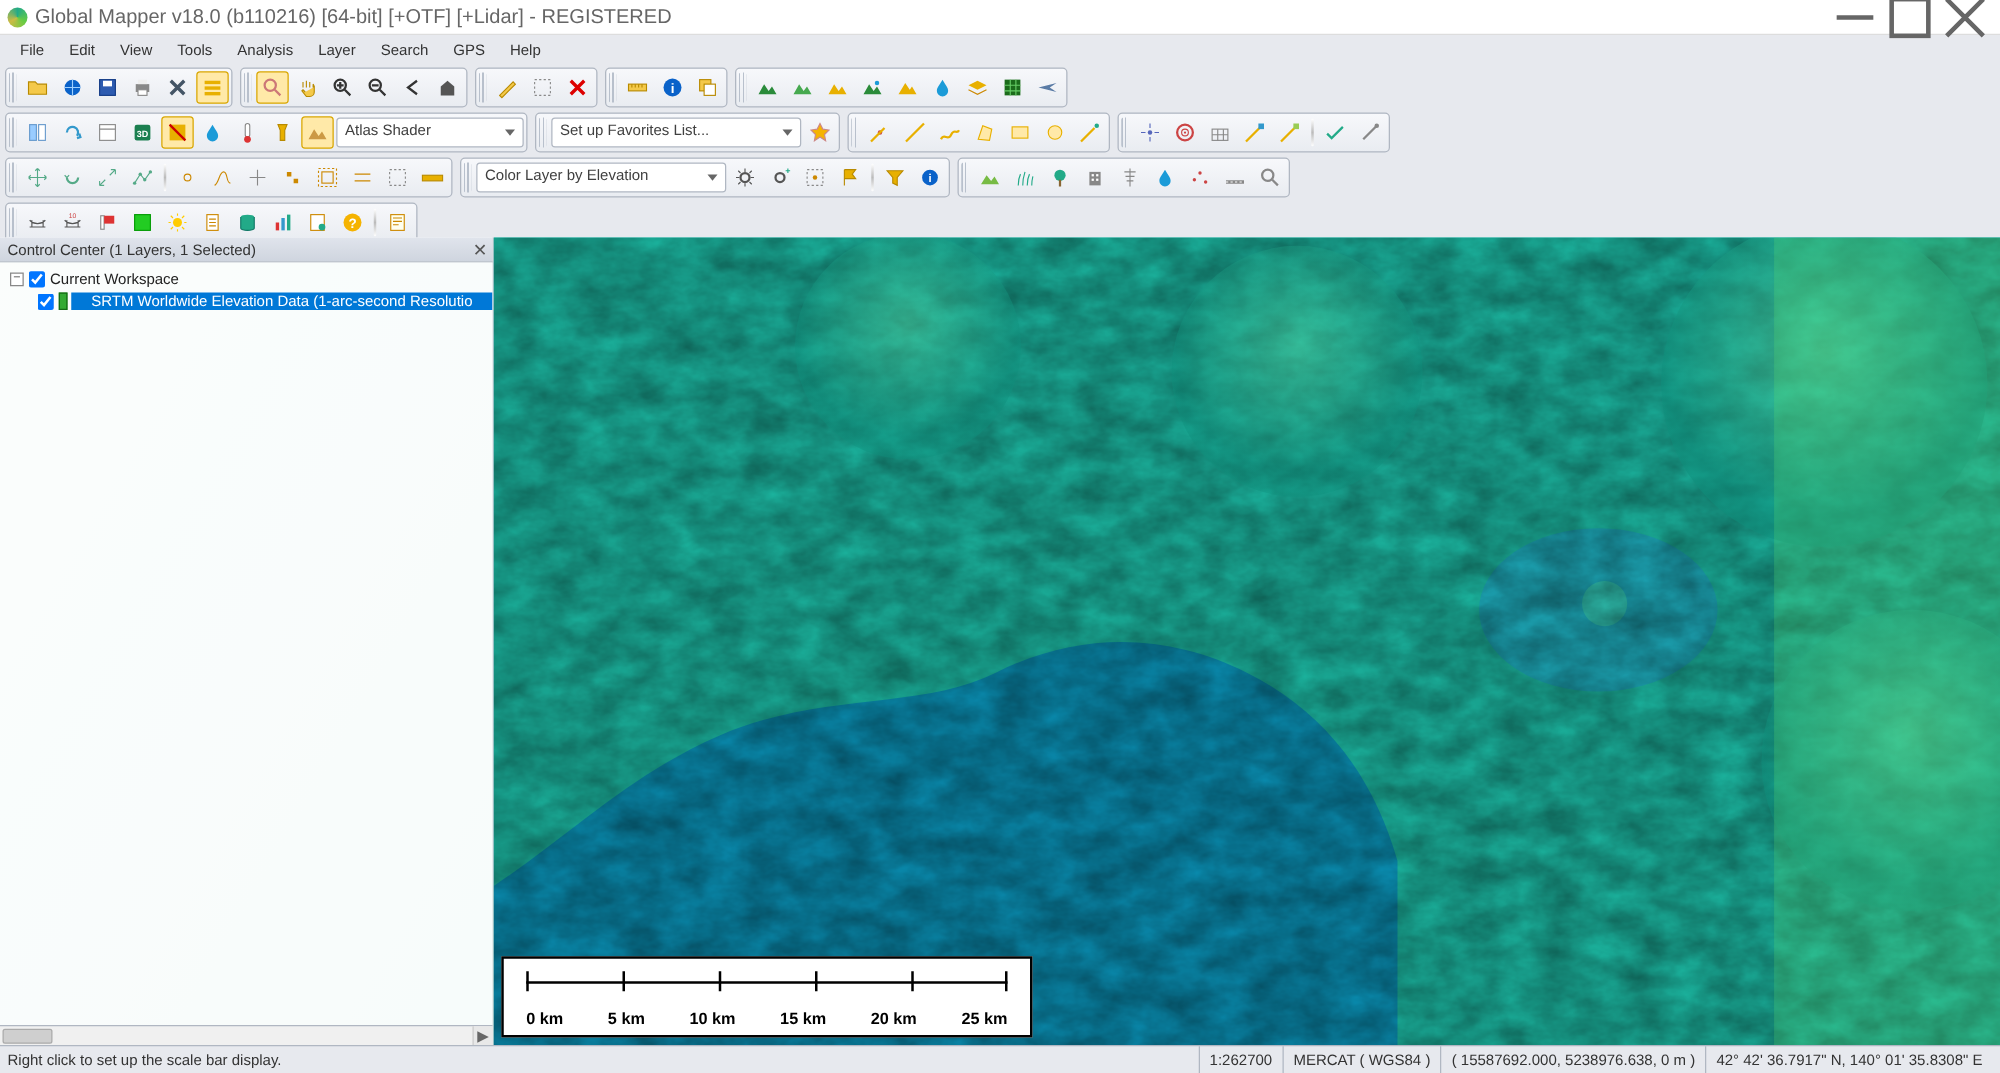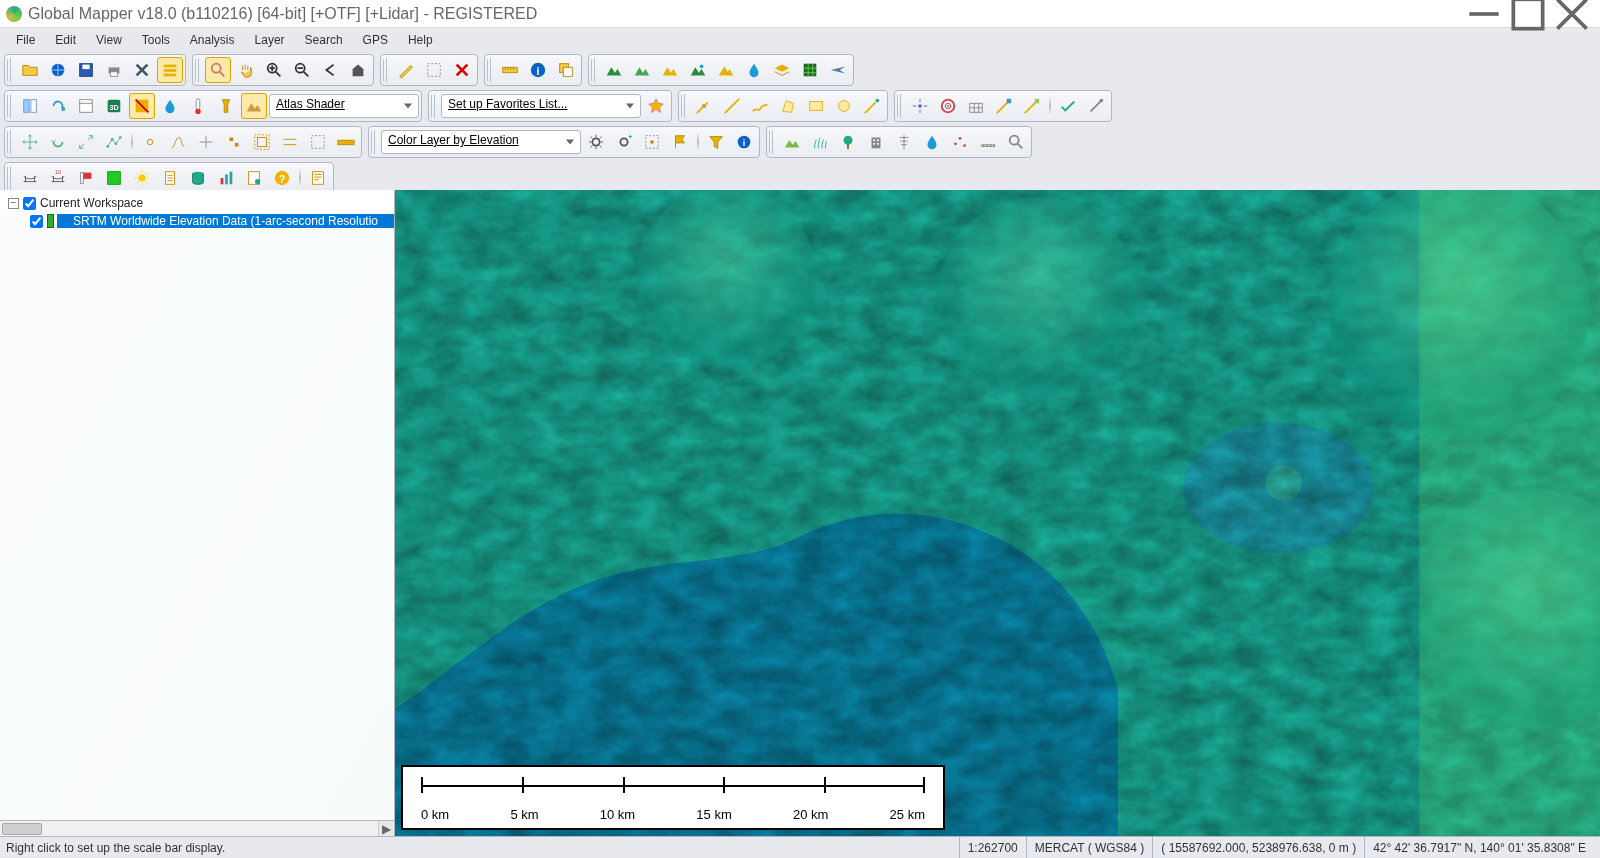--- a/index.html
+++ b/index.html
@@ -16,21 +16,21 @@
   
   .menubar { height:24px; display:flex; align-items:center; padding:0 6px; background:var(--bg); }
   .menubar .item { padding:3px 10px; color:#333; border-radius:3px; }
   
   .toolbars { display:flex; flex-wrap:wrap; align-items:center; padding:2px 4px; background:var(--bg); gap:4px 6px; }
   .tb-group { display:flex; align-items:center; background:linear-gradient(#f7f8fb,#e9ecf1); border:1px solid var(--border); border-radius:4px; padding:2px; gap:2px; }
   .tb-btn { width:26px; height:26px; border-radius:3px; display:flex; align-items:center; justify-content:center; position:relative; }
   .tb-btn.active { background:#ffe9a8; border:1px solid #d9a600; }
   .tb-sep { width:2px; height:22px; background:linear-gradient(#fff,#bbb,#fff); margin:0 2px; border-radius:1px; }
   .tb-handle { width:6px; height:24px; background:repeating-linear-gradient(90deg,#b8c0cc 0 1px,transparent 1px 3px); margin-right:2px; border-radius:2px; }
-  .tb-combo { height:24px; min-width:140px; background:#fff; border:1px solid var(--border); border-radius:3px; display:flex; align-items:center; padding:0 18px 4px 6px; position:relative; color:#000000; font-size:12px;text-decoration:underline; }
+  .tb-combo { height:24px; min-width:140px; background:#fff; border:1px solid var(--border); border-radius:3px; display:flex; align-items:center; padding:0 18px 4px 6px; position:relative; color:#404040; font-size:12px; }
   .tb-combo::after { content:""; position:absolute; right:6px; top:50%; width:0; height:0; border-left:4px solid transparent; border-right:4px solid transparent; border-top:5px solid #666; transform:translateY(-50%); }
   .tb-btn svg { width:18px; height:18px; }
   
   .workspace { position:absolute; top:190px; bottom:22px; left:0; right:0; display:flex; }
   .sidebar { width:395px; min-width:200px; background:#fff; border-right:1px solid var(--border); display:flex; flex-direction:column; position:relative; }
   .panel-header { height:20px; background:linear-gradient(#e0e4ec,#cfd5df); border-bottom:1px solid var(--border); display:flex; align-items:center; padding:0 6px; color:#333; font-size:12px; position:relative; }
   .panel-header .close { position:absolute; right:4px; top:2px; color:#555; font-size:14px; cursor:default; }
   .tree { flex:1; overflow:auto; padding:4px 0 4px 8px; font-size:12px; color:#222; position:relative; }
   .tree-row { display:flex; align-items:center; height:18px; white-space:nowrap; }
   .tree-row .expander { width:11px; height:11px; border:1px solid #888; margin-right:4px; display:flex; align-items:center; justify-content:center; font-size:10px; line-height:1; color:#555; background:#fff; }
@@ -670,20 +670,24 @@
           <rect x="4" y="3" width="12" height="14" fill="#ffe" stroke="#c80"></rect>
           <path d="M6 6h8M6 9h8M6 12h5" stroke="#c80"></path>
         </svg>
       </div>
   </div>
 </div>
 
 <div class="workspace" data-interactable="false">
 
   <div class="sidebar" data-interactable="false">
+    <div class="panel-header" data-interactable="false">
+      <span data-interactable="false">Control Center (1 Layers, 1 Selected)</span>
+      <span class="close" data-interactable="true">✕</span>
+    </div>
     <div class="tree" data-interactable="true">
       <div class="tree-row" data-interactable="true">
         <span class="expander" data-interactable="true">−</span>
         <input type="checkbox" checked="" data-interactable="true" style="">
         <span data-interactable="false">Current Workspace</span>
       </div>
       <div class="tree-row child" data-interactable="true">
         <input type="checkbox" checked="" data-interactable="true" style="">
         <span class="layer-icon" data-interactable="false"></span>
         <span class="sel" data-interactable="true">SRTM Worldwide Elevation Data (1-arc-second Resolutio</span>
@@ -719,21 +723,21 @@
 
       <circle cx="330" cy="90" r="90" fill="url(#hill)" opacity="0.4"></circle>
       <circle cx="640" cy="110" r="100" fill="url(#hill)" opacity="0.4"></circle>
       <circle cx="1060" cy="120" r="130" fill="url(#hill)" opacity="0.5"></circle>
       <circle cx="1130" cy="420" r="120" fill="url(#hill)" opacity="0.45"></circle>
 
       <rect x="1020" y="0" width="180" height="650" fill="#5de070" opacity="0.25"></rect>
     </svg>
 
 
-    <div class="scalebar" data-interactable="true" style="width:544px;">
+    <div class="scalebar" data-interactable="true" style="width:425px;font-weight:bold;">
       <div class="scalebar-line" data-interactable="false">
         <div class="axis"></div>
         <div class="tick" style="left:0%"></div>
         <div class="tick" style="left:20%"></div>
         <div class="tick" style="left:40%"></div>
         <div class="tick" style="left:60%"></div>
         <div class="tick" style="left:80%"></div>
         <div class="tick" style="left:calc(100% - 2px)"></div>
       </div>
       <div class="scalebar-labels">

